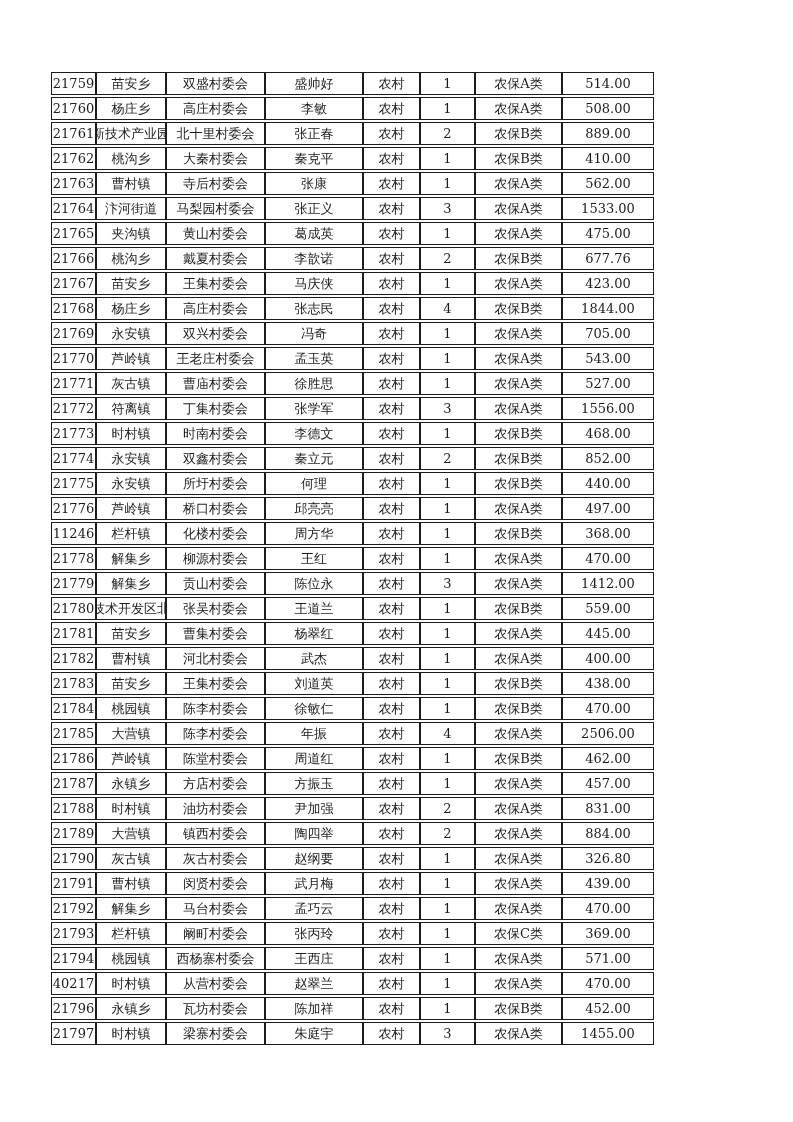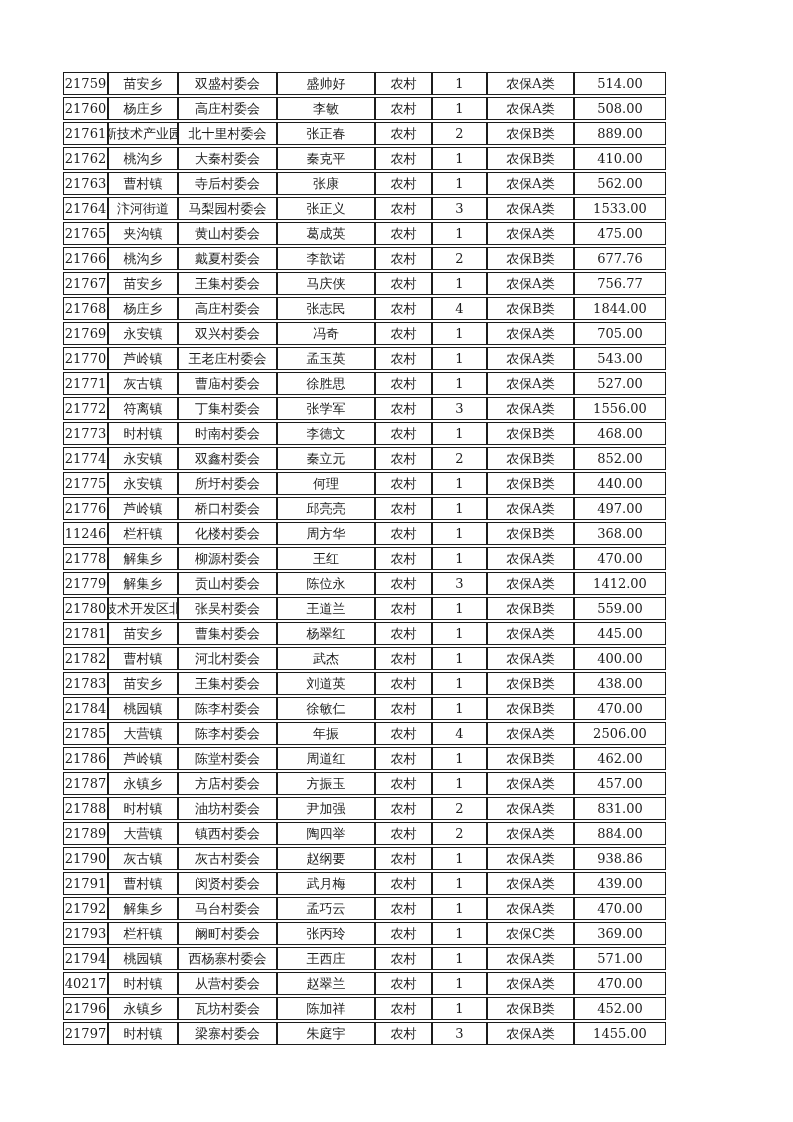--- a/index.html
+++ b/index.html
@@ -8,21 +8,21 @@
     background: #ffffff;
   }
   body {
     width: 793px;
     height: 1122px;
     position: relative;
     overflow: hidden;
   }
   .sheet {
     position: absolute;
-    left: 63px;
+    left: 51px;
     top: 70px;
   }
   table.grid {
     border-collapse: separate;
     border-spacing: 0 2px;
     table-layout: fixed;
     width: 603px;
     font-family: "DejaVu Serif", "Liberation Serif", serif;
     font-size: 13px;
     color: #1c1c1c;
@@ -441,21 +441,21 @@
               <span>1</span>
             </div>
           </td>
     <td>
             <div class="cc">
               <span>农保A类</span>
             </div>
           </td>
     <td>
             <div class="cc">
-              <span>756.77</span>
+              <span>423.00</span>
             </div>
           </td>
   </tr>
 
   <tr>
     <td>
             <div class="cc">
               <span>21768</span>
             </div>
           </td>
@@ -1430,21 +1430,21 @@
               <span>1</span>
             </div>
           </td>
     <td>
             <div class="cc">
               <span>农保A类</span>
             </div>
           </td>
     <td>
             <div class="cc">
-              <span>938.86</span>
+              <span>326.80</span>
             </div>
           </td>
   </tr>
 
   <tr>
     <td>
             <div class="cc">
               <span>21791</span>
             </div>
           </td>

